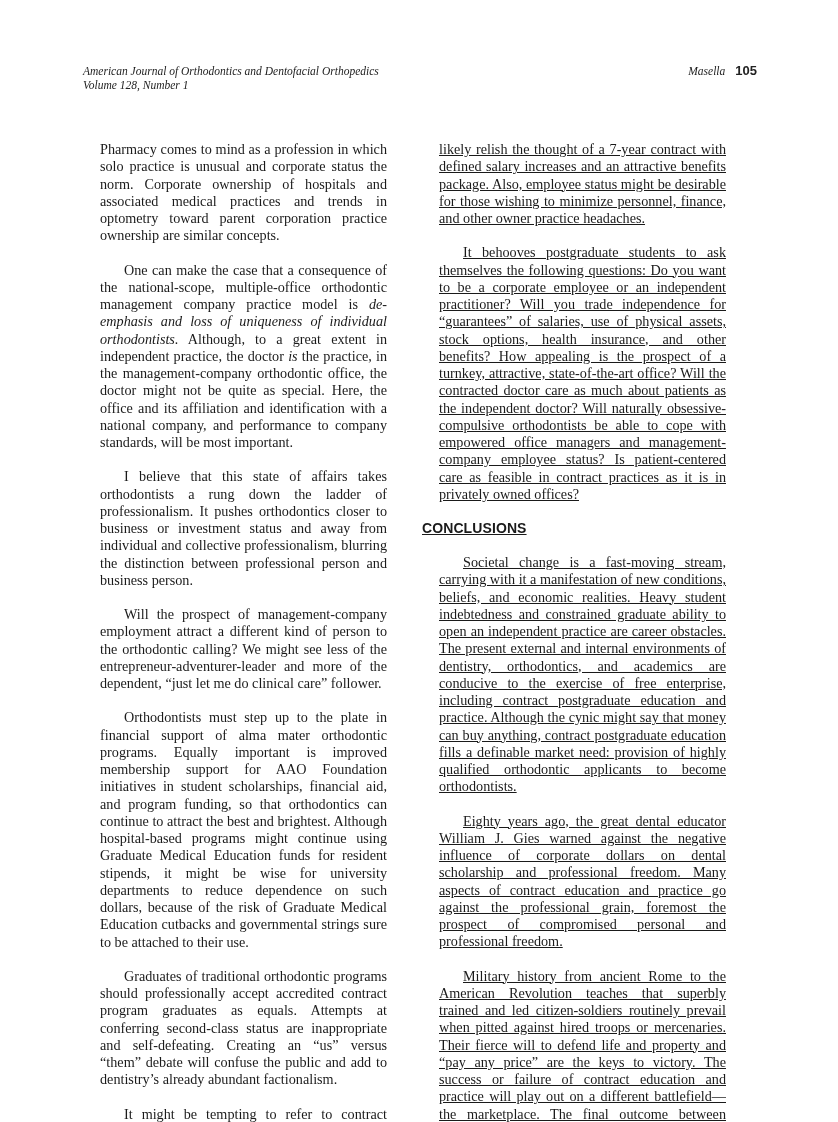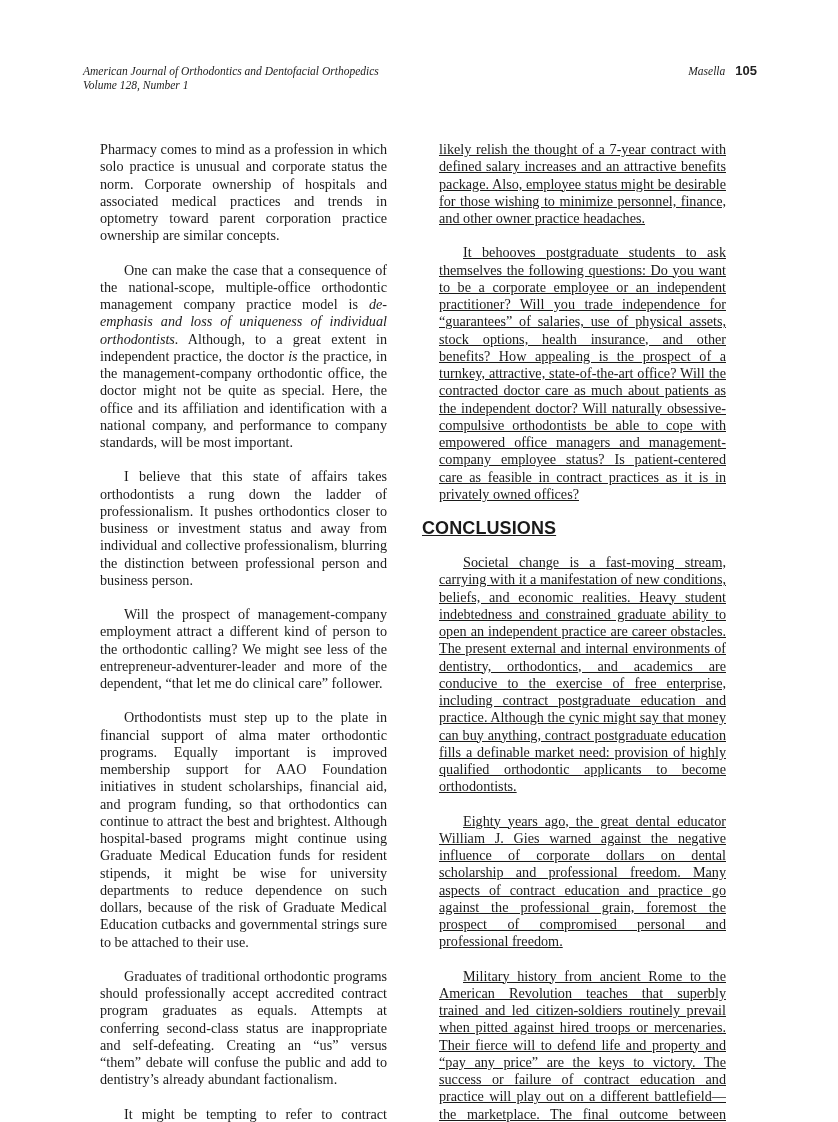--- a/index.html
+++ b/index.html
@@ -6,41 +6,41 @@
   body { width: 838px; height: 1122px; position: relative; overflow: hidden; color: #1a1a1a; }
   .running-head { position: absolute; left: 83px; top: 64px; width: 674px; font-family: "Liberation Serif", serif; font-style: italic; font-size: 11.5px; line-height: 14px; color: #222; }
   .running-head .left { position: absolute; left: 0; top: 0; }
   .running-head .right { position: absolute; right: 0; top: 0; white-space: nowrap; }
   .running-head .pagenum { font-family: "Liberation Sans", sans-serif; font-style: normal; font-weight: bold; font-size: 13px; margin-left: 10px; margin-top: 48px; }
   .col { position: absolute; top: 124px; width: 321px; font-family: "Liberation Serif", serif; font-size: 14.2px; line-height: 17.25px; text-align: justify; hyphens: manual; }
   .col.left { left: 83px; }
   .col.right { left: 422px; text-decoration: underline; }
   .col p { margin: 17px; text-indent: 0; }
   .col p.indent { text-indent: 24px; }
-  .col h2 { font-family: "Liberation Sans", sans-serif; font-weight: bold; font-size: 18px; line-height: 17px; margin: 10px 0 5px 0; letter-spacing: 0.1px; }
+  .col h2 { font-family: "Liberation Sans", sans-serif; font-weight: bold; font-size: 14px; line-height: 17px; margin: 10px 0 5px 0; letter-spacing: 0.1px; }
   .col em { font-style: italic; }
 </style>
 </head>
 <body>
 
 <div class="running-head">
   <div class="left">
     <div>American Journal of Orthodontics and Dentofacial Orthopedics</div>
     <div>Volume 128, Number 1</div>
   </div>
   <div class="right">
     <span>Masella</span><span class="pagenum">105</span>
   </div>
 </div>
 
 <div class="col left">
   <p>Pharmacy comes to mind as a profession in which solo practice is unusual and corporate status the norm. Corporate ownership of hospitals and associated medical practices and trends in optometry toward parent corporation practice ownership are similar concepts.</p>
   <p class="indent"><span>One can make the case that a consequence of the national-scope, multiple-office orthodontic management company practice model is </span><em>de-emphasis and loss of uniqueness of individual orthodontists.</em><span> Although, to a great extent in independent practice, the doctor </span><em>is</em><span> the practice, in the management-company orthodontic office, the doctor might not be quite as special. Here, the office and its affiliation and identification with a national company, and performance to company standards, will be most important.</span></p>
   <p class="indent">I believe that this state of affairs takes orthodontists a rung down the ladder of professionalism. It pushes orthodontics closer to business or investment status and away from individual and collective professionalism, blurring the distinction between professional person and business person.</p>
-  <p class="indent">Will the prospect of management-company employment attract a different kind of person to the orthodontic calling? We might see less of the entrepreneur-adventurer-leader and more of the dependent, “that let me do clinical care” follower.</p>
+  <p class="indent">Will the prospect of management-company employment attract a different kind of person to the orthodontic calling? We might see less of the entrepreneur-adventurer-leader and more of the dependent, “just let me do clinical care” follower.</p>
   <p class="indent">Orthodontists must step up to the plate in financial support of alma mater orthodontic programs. Equally important is improved membership support for AAO Foundation initiatives in student scholarships, financial aid, and program funding, so that orthodontics can continue to attract the best and brightest. Although hospital-based programs might continue using Graduate Medical Education funds for resident stipends, it might be wise for university departments to reduce dependence on such dollars, because of the risk of Graduate Medical Education cutbacks and governmental strings sure to be attached to their use.</p>
   <p class="indent">Graduates of traditional orthodontic programs should professionally accept accredited contract program graduates as equals. Attempts at conferring second-class status are inappropriate and self-defeating. Creating an “us” versus “them” debate will confuse the public and add to dentistry’s already abundant factionalism.</p>
   <p class="indent">It might be tempting to refer to contract students and practicing graduates as highly paid indentured servants, but this is an unfair description. These doctors are corporate employees with long-term employment contracts. A new employee of Microsoft would most</p>
 </div>
 
 <div class="col right">
   <p>likely relish the thought of a 7-year contract with defined salary increases and an attractive benefits package. Also, employee status might be desirable for those wishing to minimize personnel, finance, and other owner practice headaches.</p>
   <p class="indent">It behooves postgraduate students to ask themselves the following questions: Do you want to be a corporate employee or an independent practitioner? Will you trade independence for “guarantees” of salaries, use of physical assets, stock options, health insurance, and other benefits? How appealing is the prospect of a turnkey, attractive, state-of-the-art office? Will the contracted doctor care as much about patients as the independent doctor? Will naturally obsessive-compulsive orthodontists be able to cope with empowered office managers and management-company employee status? Is patient-centered care as feasible in contract practices as it is in privately owned offices?</p>
   <h2>CONCLUSIONS</h2>
   <p class="indent">Societal change is a fast-moving stream, carrying with it a manifestation of new conditions, beliefs, and economic realities. Heavy student indebtedness and constrained graduate ability to open an independent practice are career obstacles. The present external and internal environments of dentistry, orthodontics, and academics are conducive to the exercise of free enterprise, including contract postgraduate education and practice. Although the cynic might say that money can buy anything, contract postgraduate education fills a definable market need: provision of highly qualified orthodontic applicants to become orthodontists.</p>

